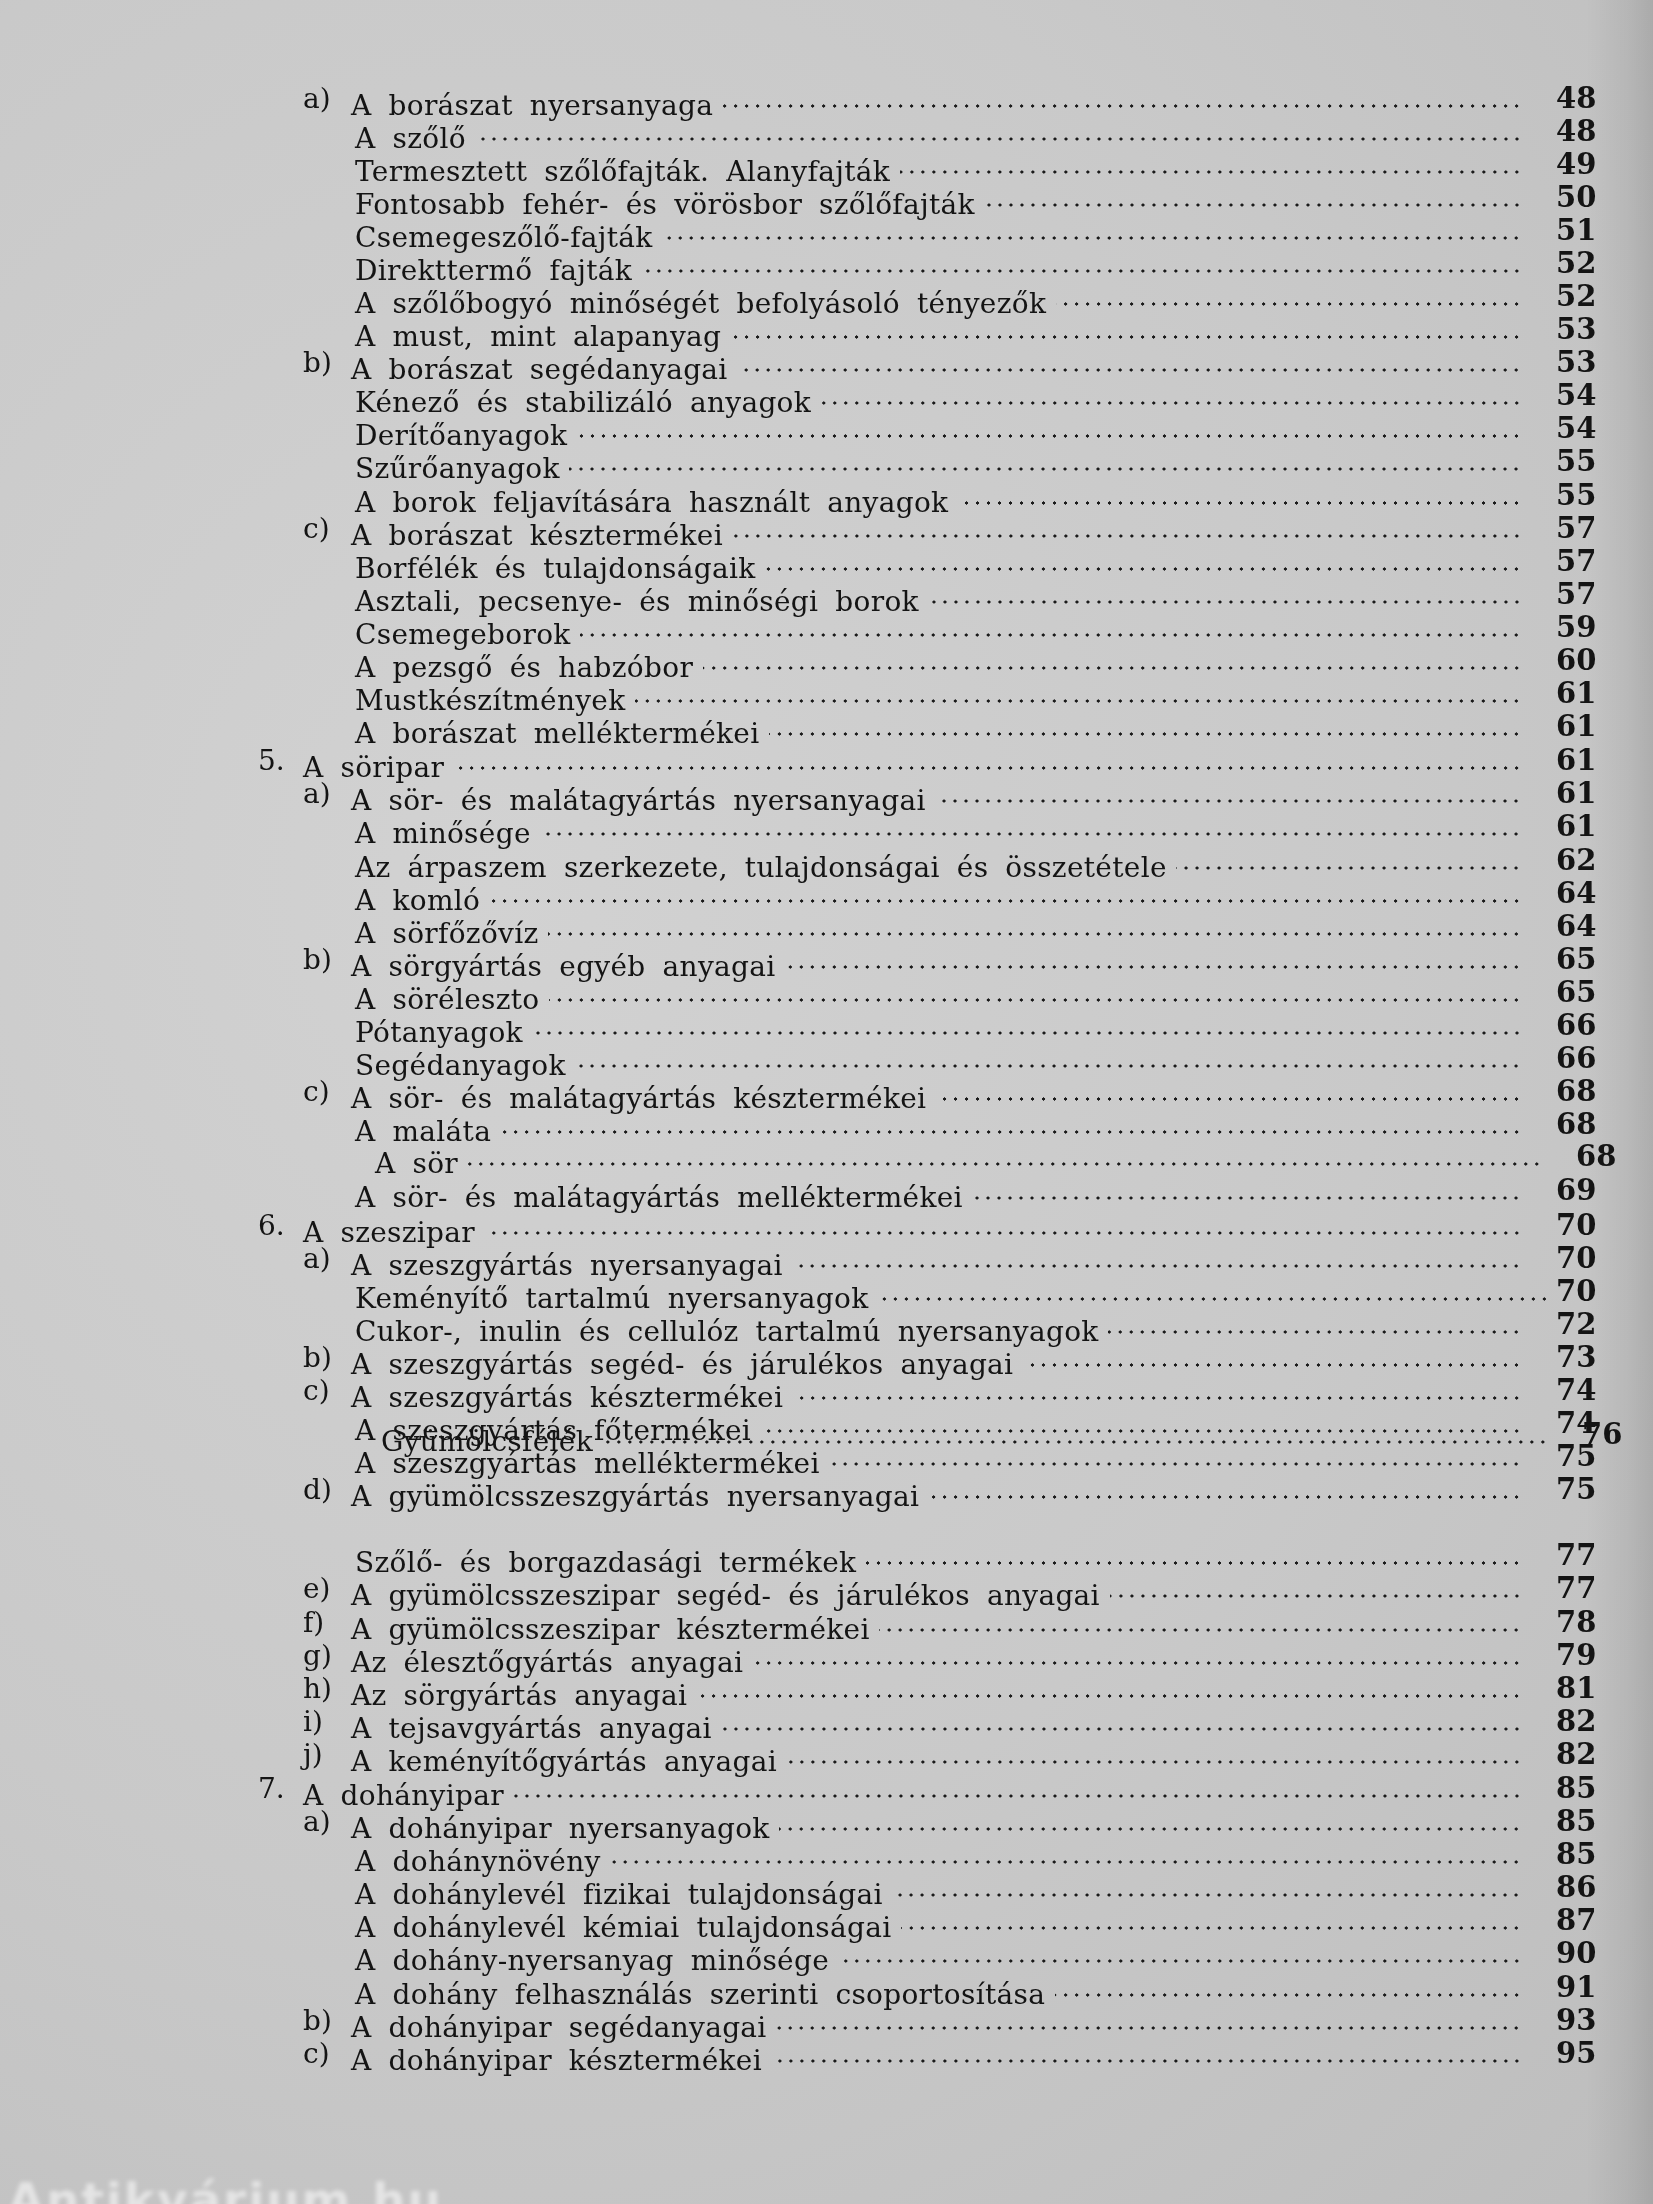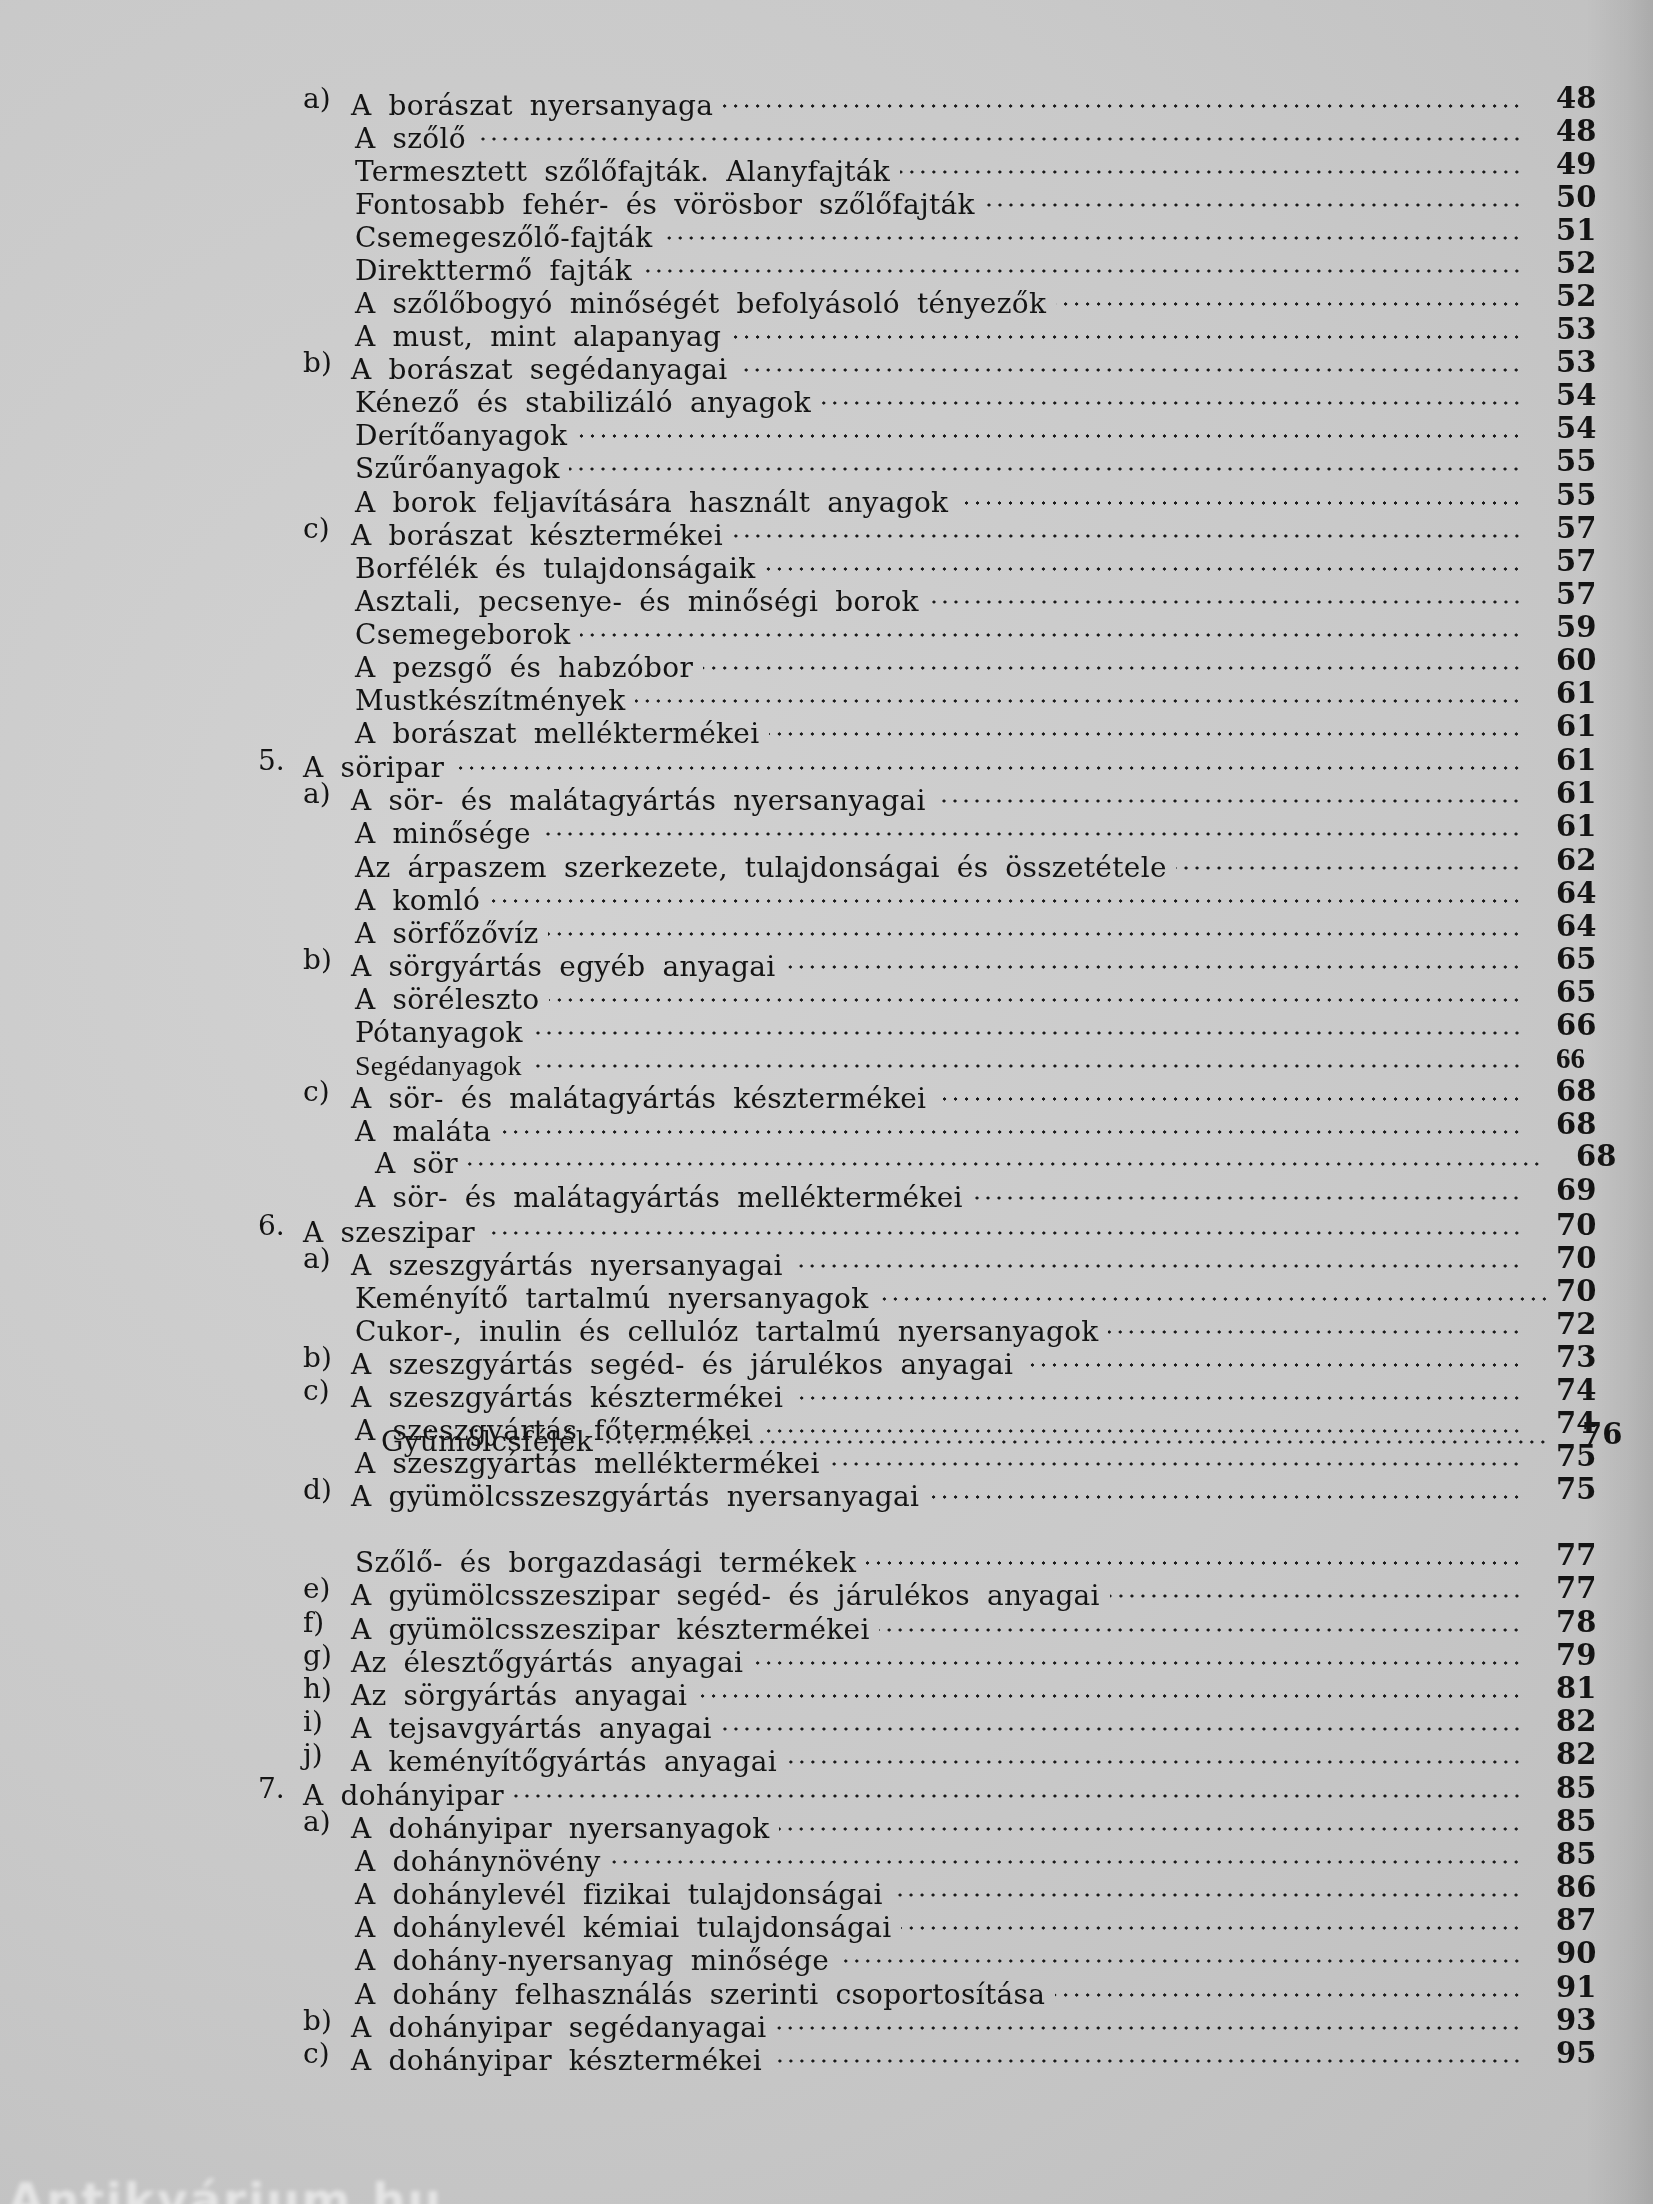--- a/index.html
+++ b/index.html
@@ -293,21 +293,21 @@
     <span class="page-num">65</span>
   </div>
     <div class="row lvl2" style="top: 1009px;">
     <span class="num"></span>
     <span class="title">
       <span class="txt">Pótanyagok</span>
       <span class="dots"></span>
     </span>
     <span class="page-num">66</span>
   </div>
-    <div class="row lvl2" style="top: 1042px; font-family: Liberation Serif, serif;">
+    <div class="row lvl2" style="top: 1042px;">
     <span class="num"></span>
     <span class="title">
       <span class="txt">Segédanyagok</span>
       <span class="dots"></span>
     </span>
     <span class="page-num">66</span>
   </div>
     <div class="row lvl1" style="top: 1075px;">
     <span class="num">c)</span>
     <span class="title">

